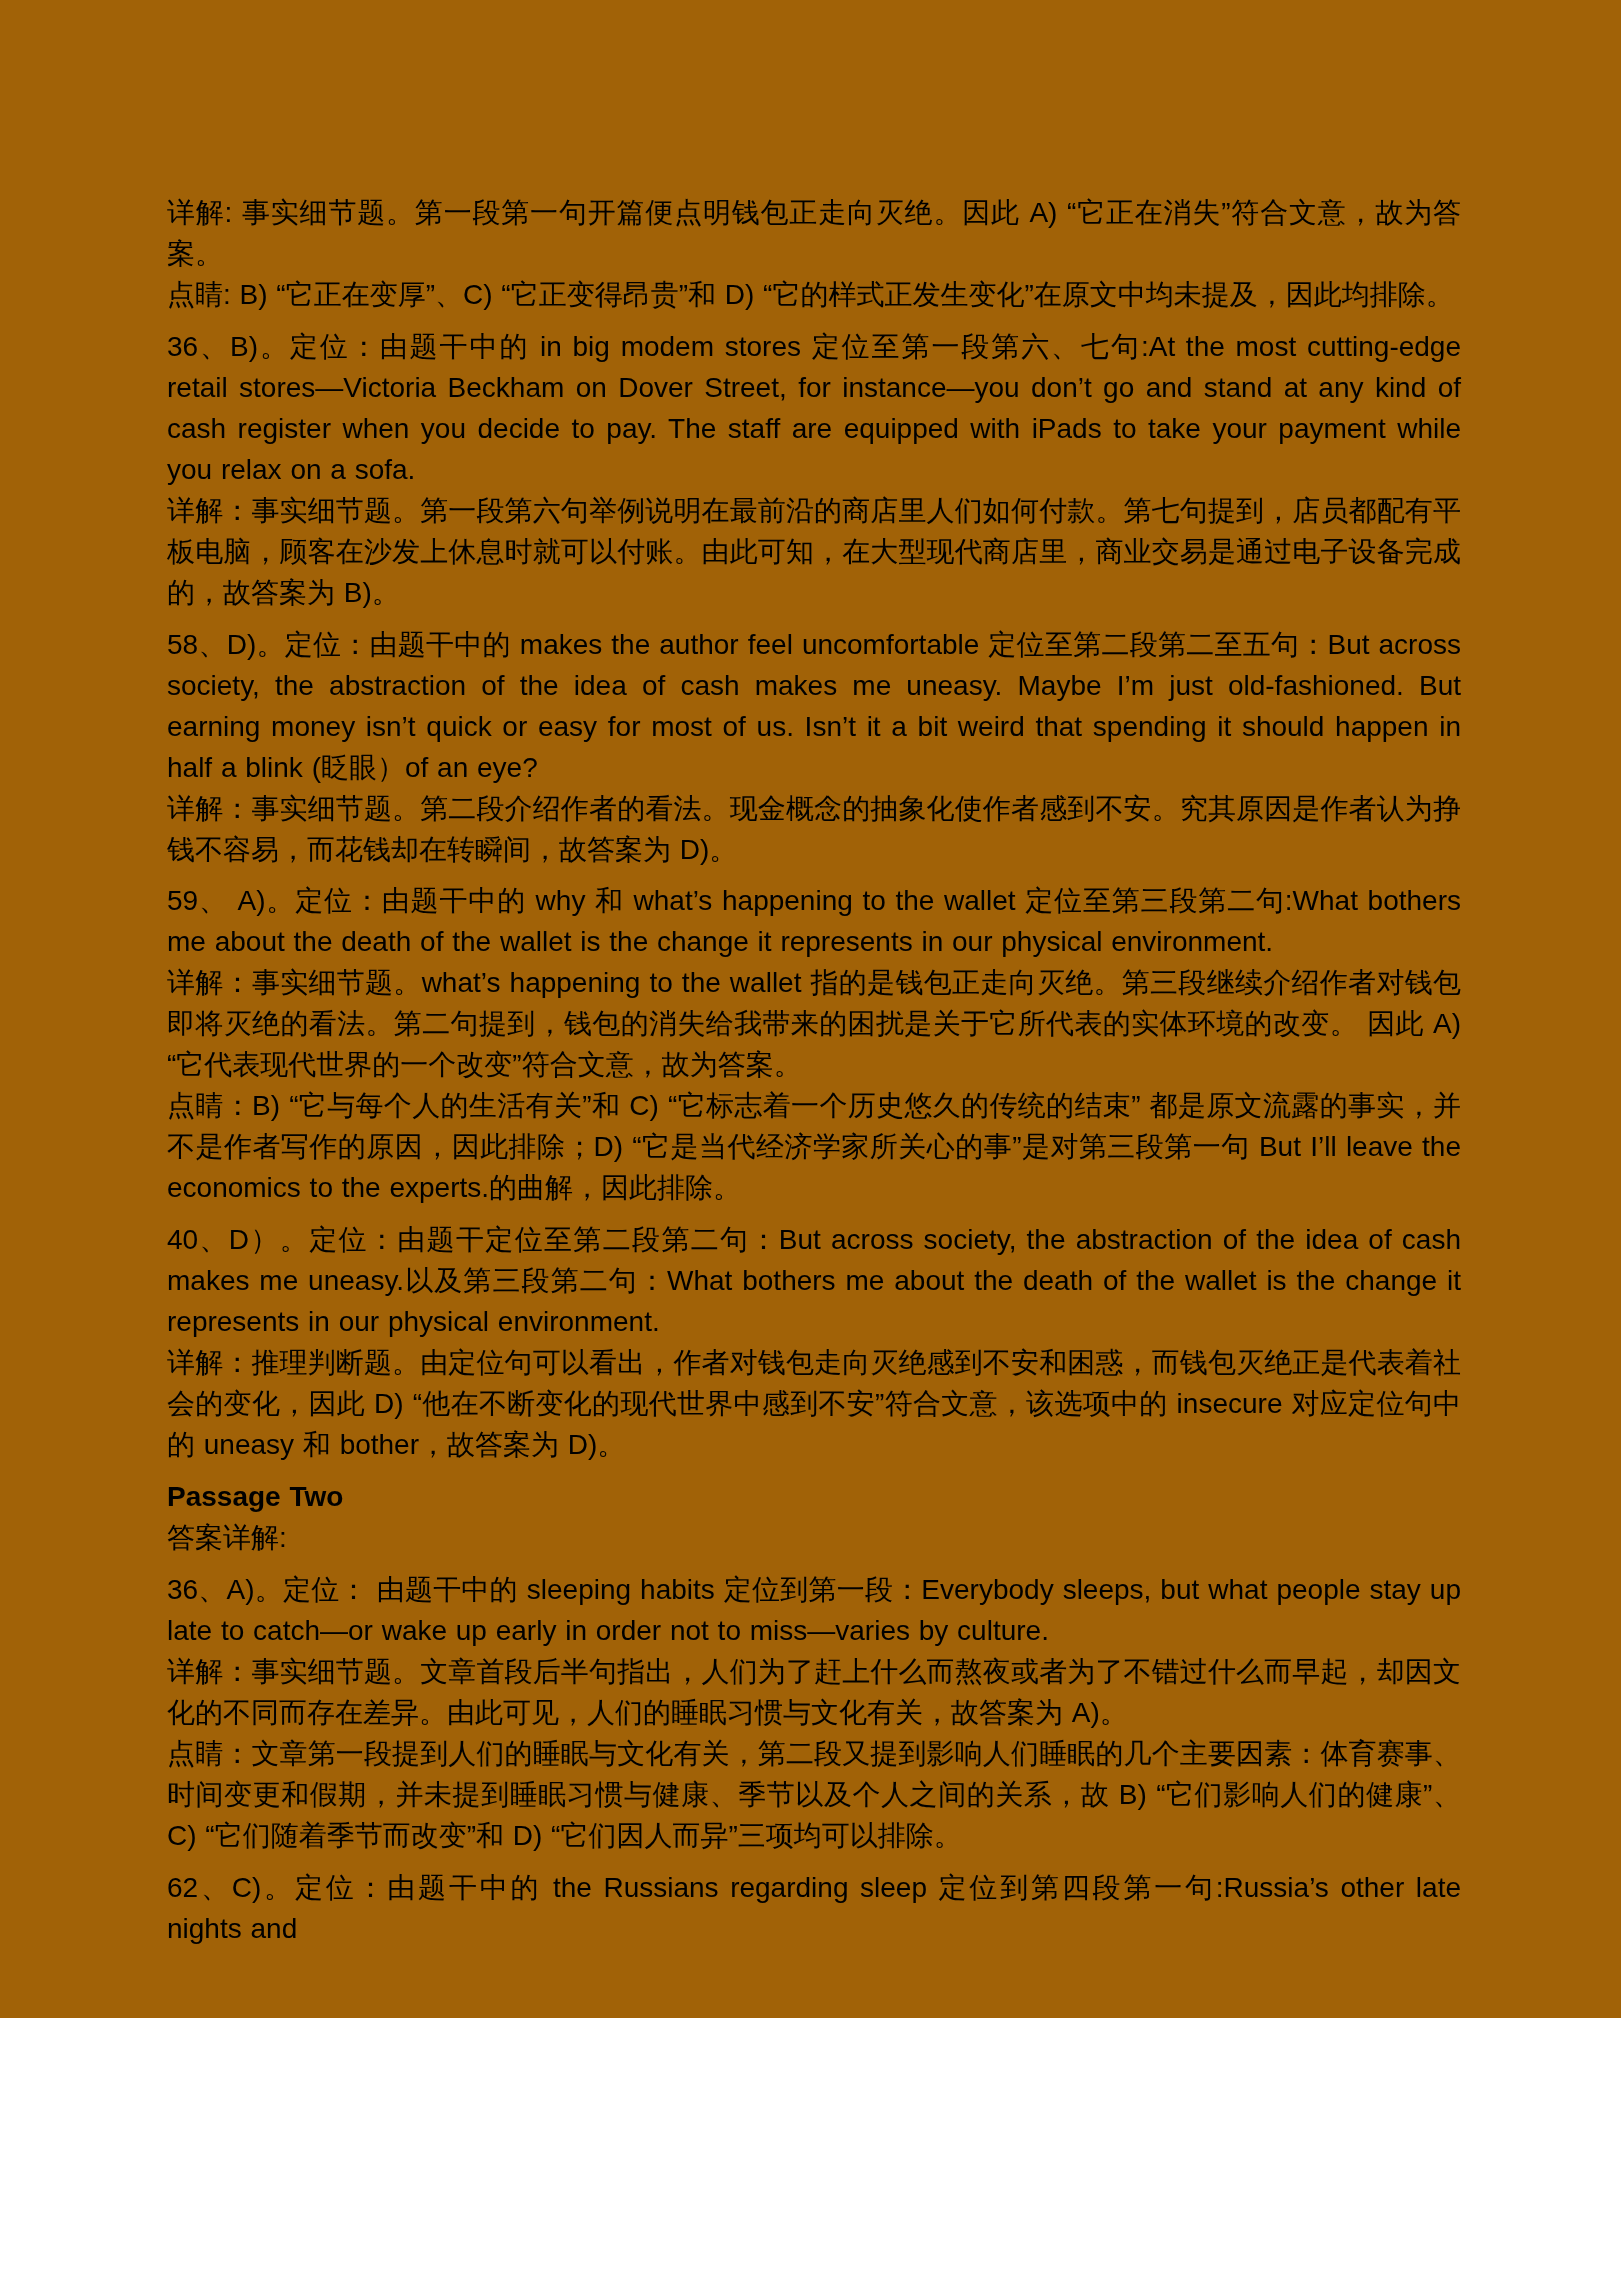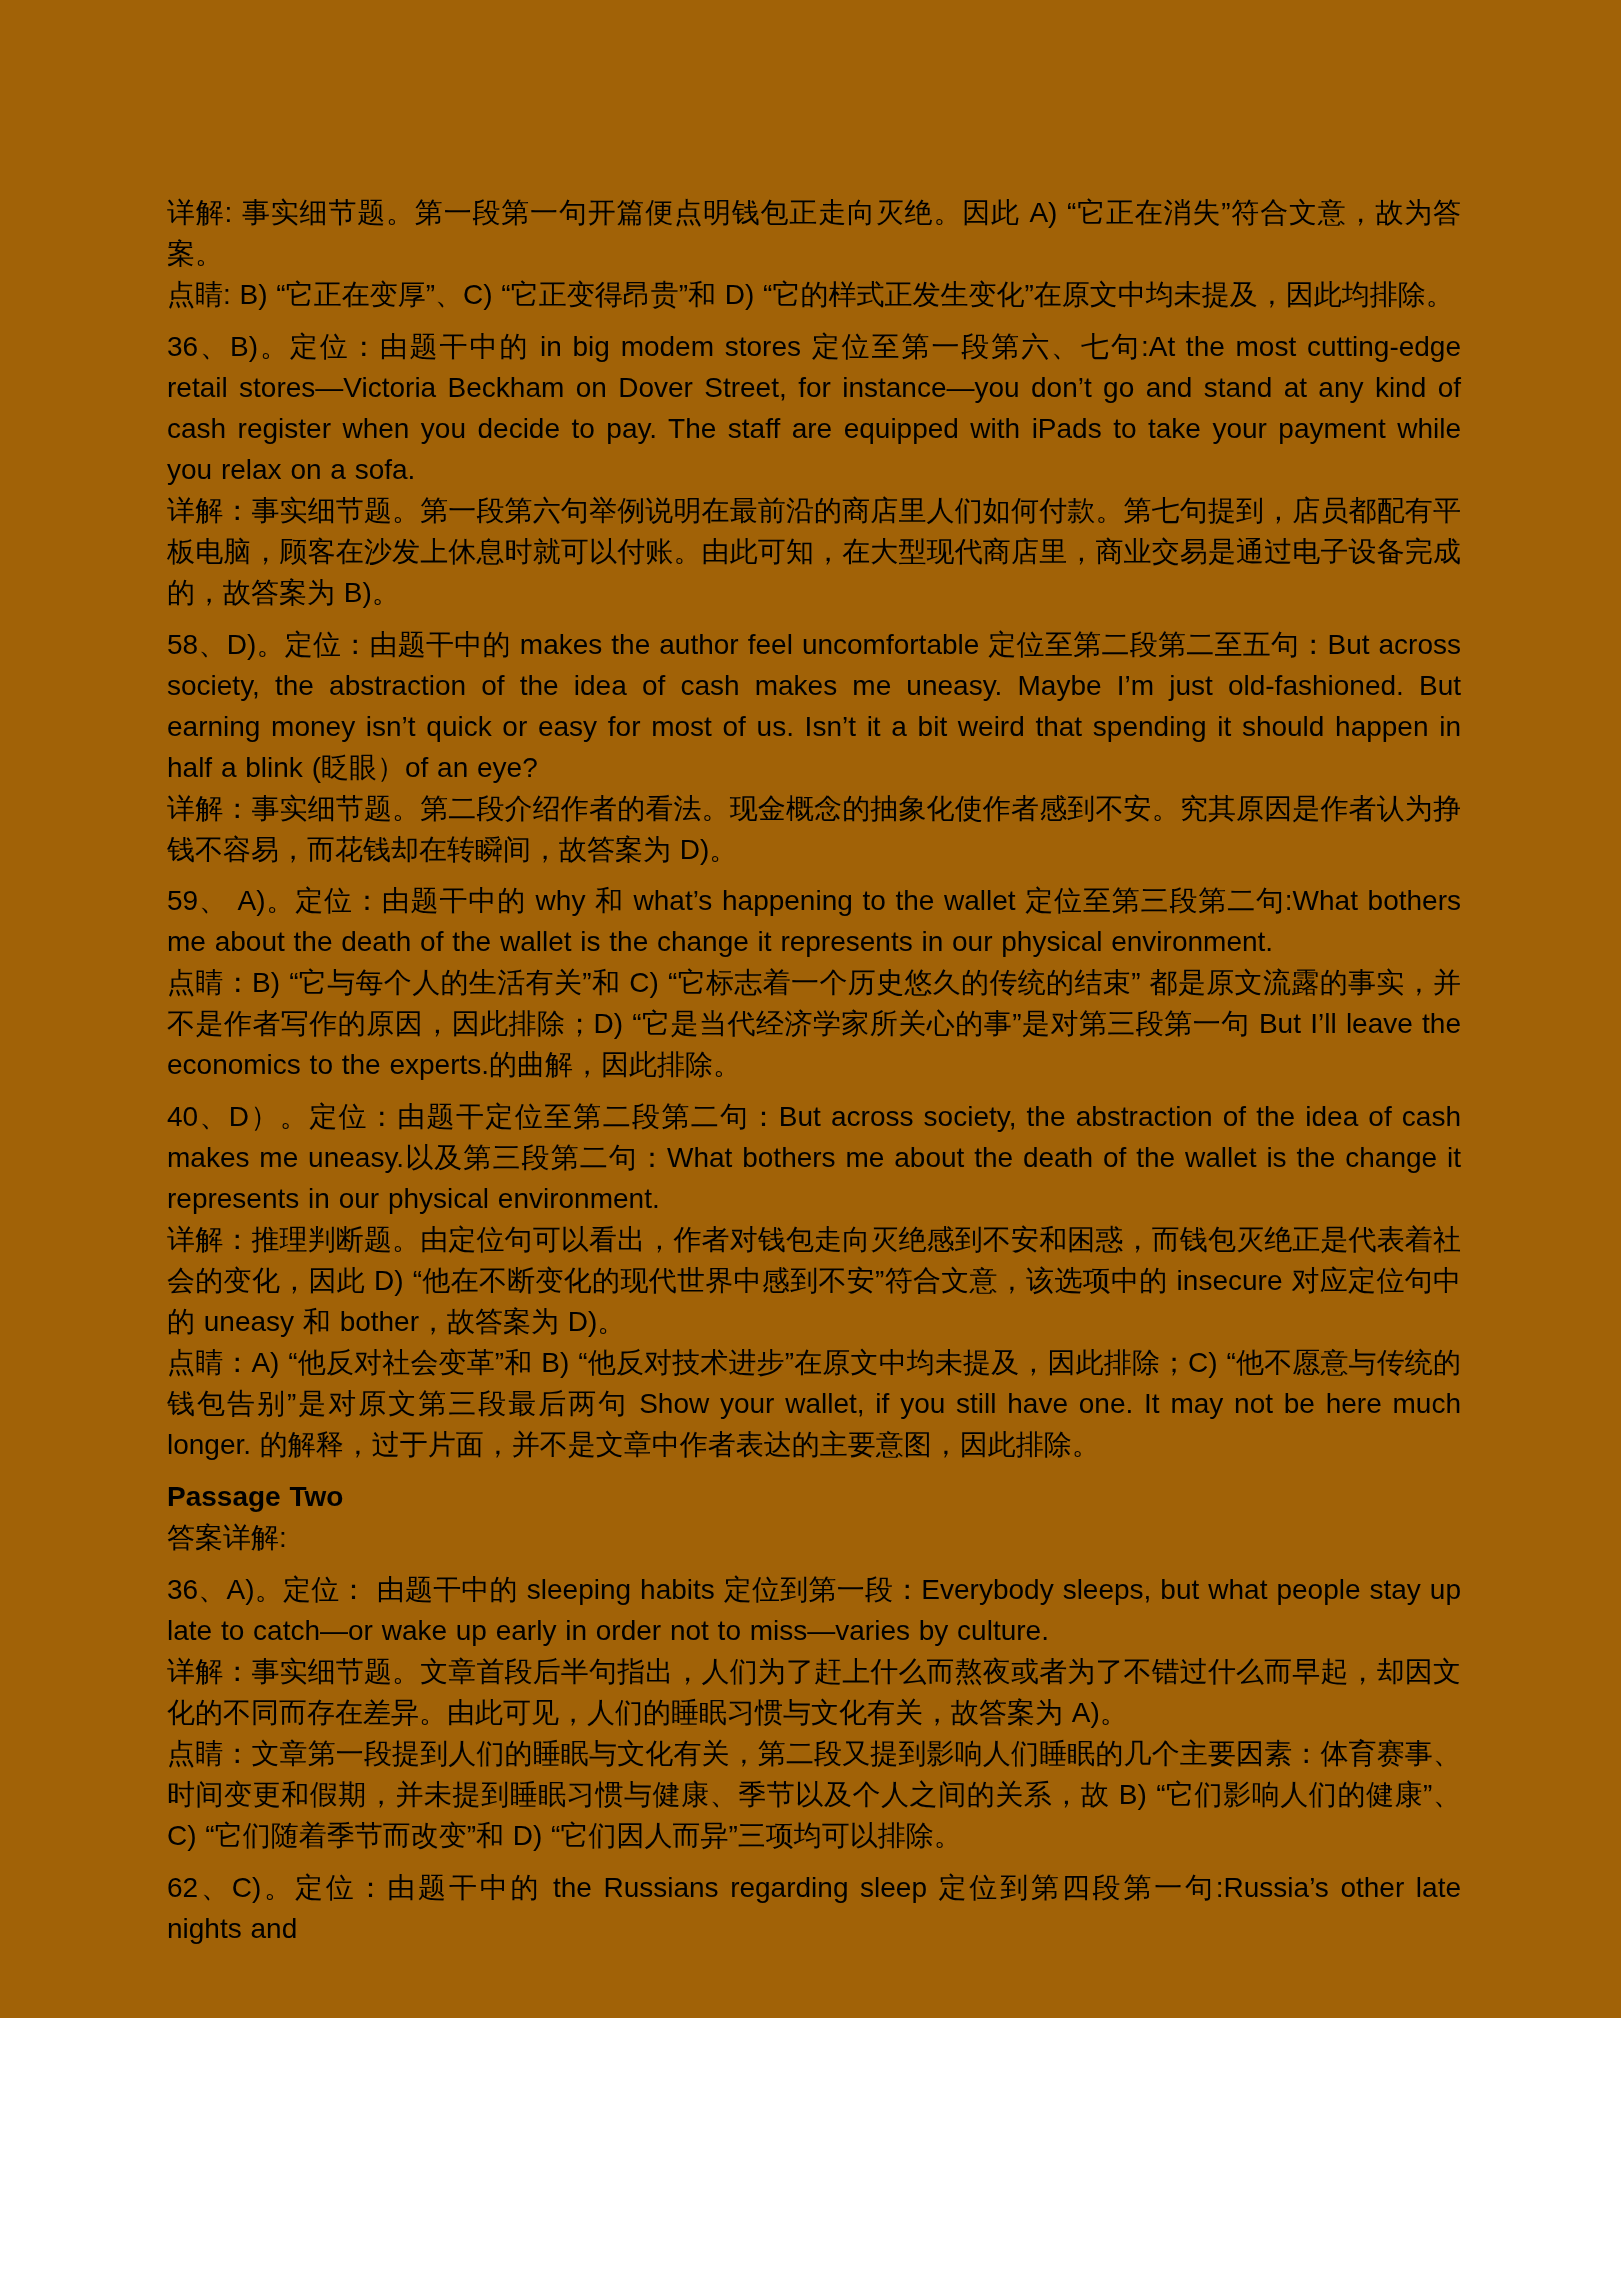--- a/index.html
+++ b/index.html
@@ -46,24 +46,24 @@
 
 <div class="page">
   <div class="content">
     <p>详解: 事实细节题。第一段第一句开篇便点明钱包正走向灭绝。因此 A) “它正在消失”符合文意，故为答案。</p>
     <p>点睛: B) “它正在变厚”、C) “它正变得昂贵”和 D) “它的样式正发生变化”在原文中均未提及，因此均排除。</p>
     <p class="para-question">36、B)。定位：由题干中的 in big modem stores 定位至第一段第六、七句:At the most cutting-edge retail stores—Victoria Beckham on Dover Street, for instance—you don’t go and stand at any kind of cash register when you decide to pay. The staff are equipped with iPads to take your payment while you relax on a sofa.</p>
     <p>详解：事实细节题。第一段第六句举例说明在最前沿的商店里人们如何付款。第七句提到，店员都配有平板电脑，顾客在沙发上休息时就可以付账。由此可知，在大型现代商店里，商业交易是通过电子设备完成的，故答案为 B)。</p>
     <p class="para-question">58、D)。定位：由题干中的 makes the author feel uncomfortable 定位至第二段第二至五句：But across society, the abstraction of the idea of cash makes me uneasy. Maybe I’m just old-fashioned. But earning money isn’t quick or easy for most of us. Isn’t it a bit weird that spending it should happen in half a blink (眨眼）of an eye?</p>
     <p>详解：事实细节题。第二段介绍作者的看法。现金概念的抽象化使作者感到不安。究其原因是作者认为挣钱不容易，而花钱却在转瞬间，故答案为 D)。</p>
     <p class="para-question">59、 A)。定位：由题干中的 why 和 what’s happening to the wallet 定位至第三段第二句:What bothers me about the death of the wallet is the change it represents in our physical environment.</p>
+    <p>详解：事实细节题。what’s happening to the wallet 指的是钱包正走向灭绝。第三段继续介绍作者对钱包即将灭绝的看法。第二句提到，钱包的消失给我带来的困扰是关于它所代表的实体环境的改变。 因此 A) “它代表现代世界的一个改变”符合文意，故为答案。</p>
     <p>点睛：B) “它与每个人的生活有关”和 C) “它标志着一个历史悠久的传统的结束” 都是原文流露的事实，并不是作者写作的原因，因此排除；D) “它是当代经济学家所关心的事”是对第三段第一句 But I’ll leave the economics to the experts.的曲解，因此排除。</p>
     <p class="para-question">40、D）。定位：由题干定位至第二段第二句：But across society, the abstraction of the idea of cash makes me uneasy.以及第三段第二句：What bothers me about the death of the wallet is the change it represents in our physical environment.</p>
     <p>详解：推理判断题。由定位句可以看出，作者对钱包走向灭绝感到不安和困惑，而钱包灭绝正是代表着社会的变化，因此 D) “他在不断变化的现代世界中感到不安”符合文意，该选项中的 insecure 对应定位句中的 uneasy 和 bother，故答案为 D)。</p>
-    <p>点睛：A) “他反对社会变革”和 B) “他反对技术进步”在原文中均未提及，因此排除；C)  “他不愿意与传统的钱包告别”是对原文第三段最后两句 Show your wallet, if you still have one. It may not be here much longer. 的解释，过于片面，并不是文章中作者表达的主要意图，因此排除。</p>
     <p class="para-heading">Passage Two</p>
     <p>答案详解:</p>
     <p class="para-question">36、A)。定位： 由题干中的 sleeping habits 定位到第一段：Everybody sleeps, but what people stay up late to catch—or wake up early in order not to miss—varies by culture.</p>
     <p>详解：事实细节题。文章首段后半句指出，人们为了赶上什么而熬夜或者为了不错过什么而早起，却因文化的不同而存在差异。由此可见，人们的睡眠习惯与文化有关，故答案为 A)。</p>
     <p>点睛：文章第一段提到人们的睡眠与文化有关，第二段又提到影响人们睡眠的几个主要因素：体育赛事、时间变更和假期，并未提到睡眠习惯与健康、季节以及个人之间的关系，故 B)  “它们影响人们的健康”、C) “它们随着季节而改变”和 D) “它们因人而异”三项均可以排除。</p>
     <p class="para-question">62、C)。定位：由题干中的 the Russians regarding sleep 定位到第四段第一句:Russia’s other late nights and</p>
   </div>
 </div>
 
 

